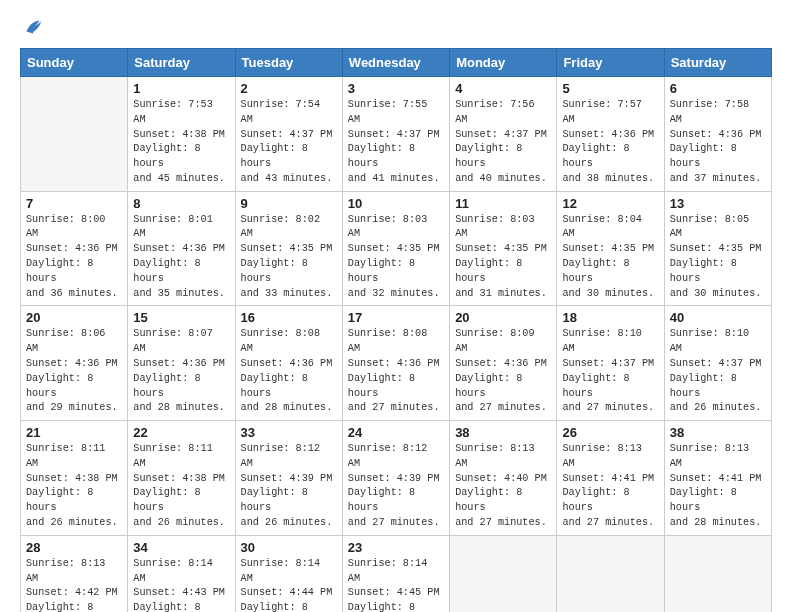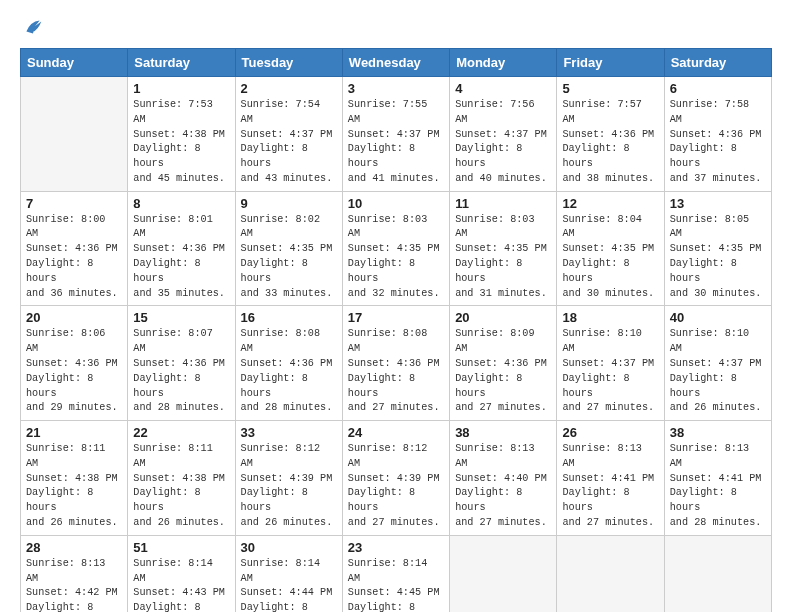--- a/index.html
+++ b/index.html
@@ -241,21 +241,21 @@
             <span class="day-number">38</span>
             <div class="day-info">Sunrise: 8:13 AM<br>Sunset: 4:41 PM<br>Daylight: 8 hours<br>and 28 minutes.</div>
           </td>
         </tr>
         <tr>
           <td class="last-row">
             <span class="day-number">28</span>
             <div class="day-info">Sunrise: 8:13 AM<br>Sunset: 4:42 PM<br>Daylight: 8 hours<br>and 28 minutes.</div>
           </td>
           <td class="last-row">
-            <span class="day-number">51</span>
+            <span class="day-number">34</span>
             <div class="day-info">Sunrise: 8:14 AM<br>Sunset: 4:43 PM<br>Daylight: 8 hours<br>and 29 minutes.</div>
           </td>
           <td class="last-row">
             <span class="day-number">30</span>
             <div class="day-info">Sunrise: 8:14 AM<br>Sunset: 4:44 PM<br>Daylight: 8 hours<br>and 29 minutes.</div>
           </td>
           <td class="last-row">
             <span class="day-number">23</span>
             <div class="day-info">Sunrise: 8:14 AM<br>Sunset: 4:45 PM<br>Daylight: 8 hours<br>and 30 minutes.</div>
           </td>

